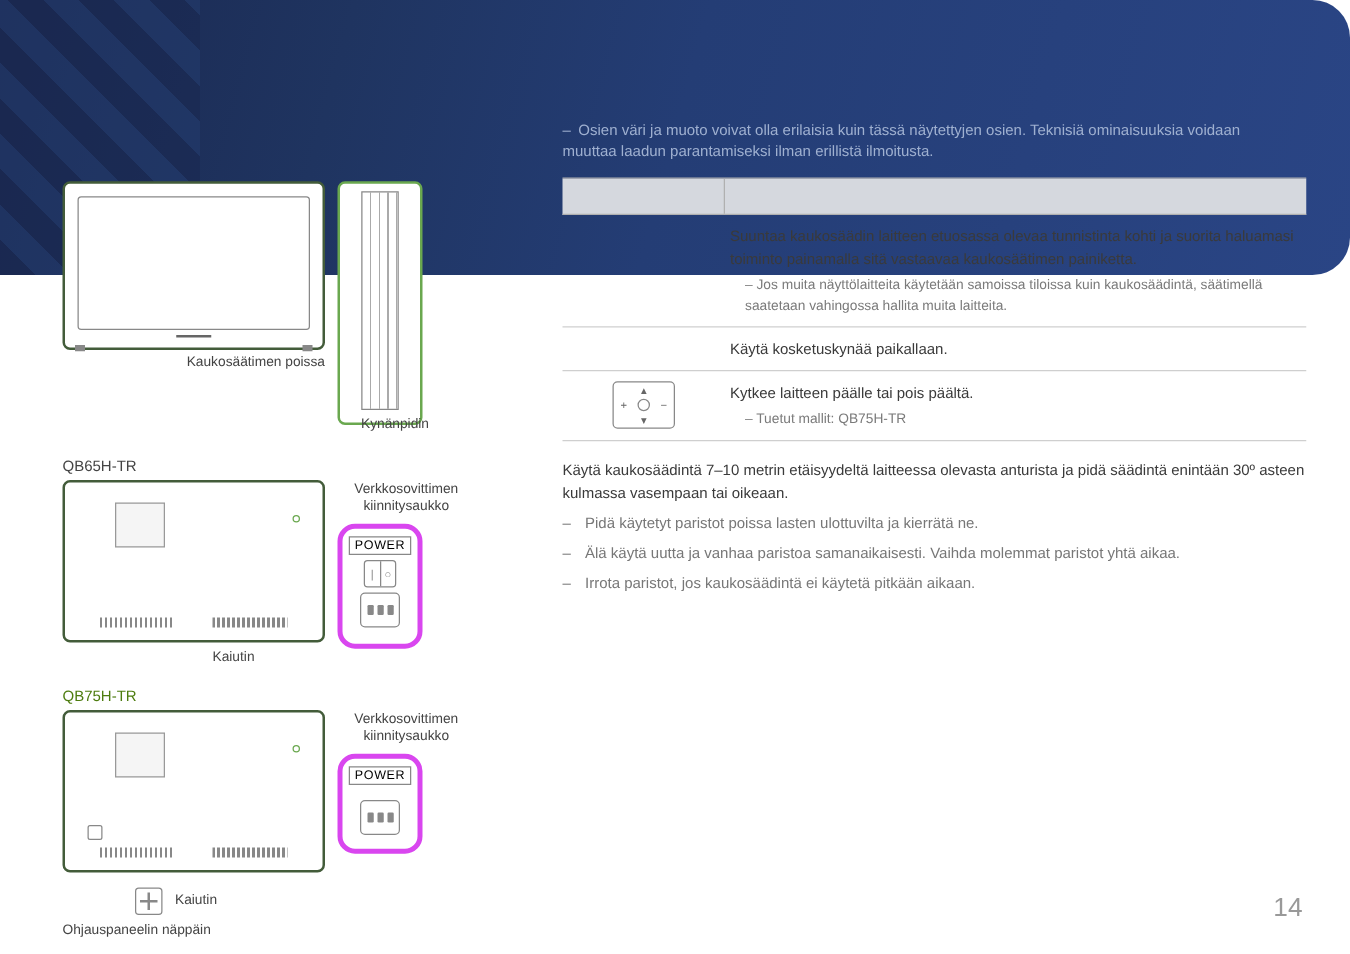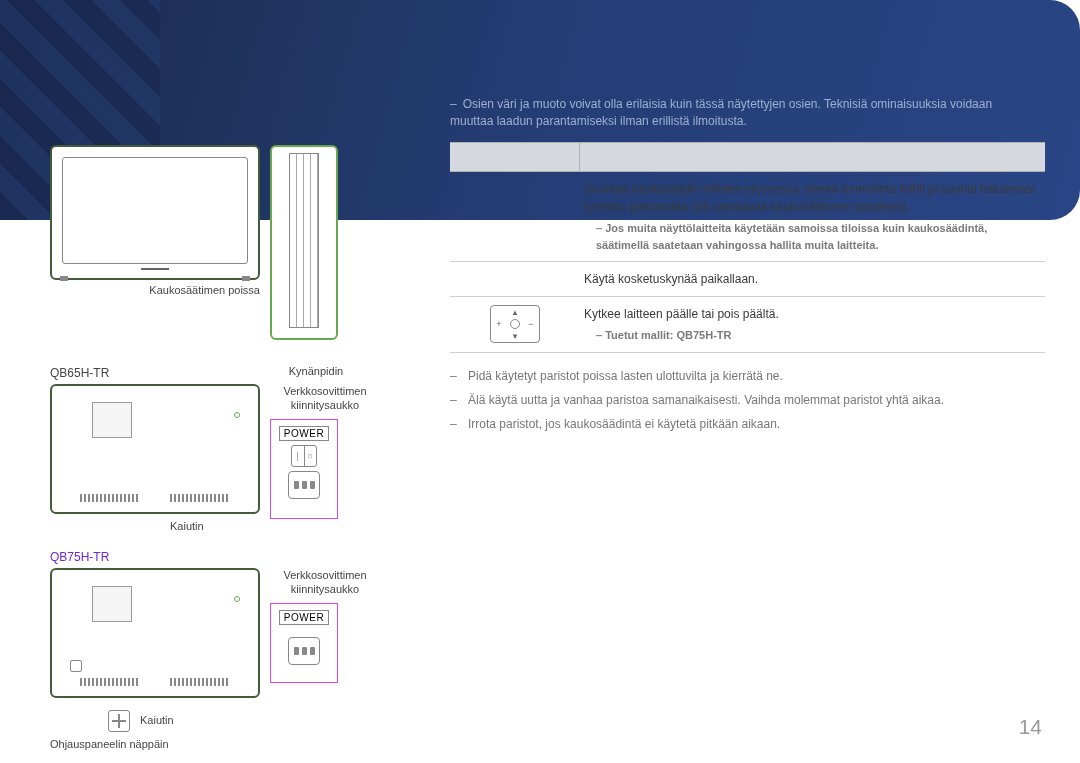--- a/index.html
+++ b/index.html
@@ -84,21 +84,21 @@
   }
   .pen-holder .slot {
     width: 30px; height: 175px;
     border: 1px solid #888;
     margin: 0 auto;
     position: relative;
     background: repeating-linear-gradient(to right, transparent 0 6px, #aaa 6px 7px);
   }
 
   .label-ks { font-size: 11px; color: #444; text-align: right; width: 210px; margin-top: 4px; }
-  .label-pen { font-size: 11px; color: #444; text-align: center; width: 68px; margin-top: 4px; position: absolute; left: 232px; top: 216px; }
+  .label-pen { font-size: 11px; color: #444; text-align: center; width: 68px; margin-top: 4px; position: absolute; left: 232px; top: 184px; }
 
   .model-lbl { font-size: 12px; color: #444; margin-top: 26px; margin-bottom: 4px; }
 
   .back-row { display: flex; gap: 10px; align-items: flex-start; }
   .screen-back {
     width: 210px;
     height: 130px;
     border: 2px solid #435c3a;
     border-radius: 6px;
     background: #fff;
@@ -131,22 +131,22 @@
     position: absolute;
     top: 26px; right: 18px;
     width: 6px; height: 6px;
     border: 1px solid #6aa84f;
     border-radius: 50%;
   }
 
   .power-box {
     width: 68px;
     height: 100px;
-    border: 1px solid #d946ef;
-    border-radius: 0;
+    border: 4px solid #d946ef;
+    border-radius: 14px;
     background: #fff;
     padding: 6px;
     position: relative;
     display: flex;
     flex-direction: column;
     align-items: center;
     gap: 4px;
   }
   .power-box .pwr-label {
     font-size: 10px;
@@ -171,21 +171,21 @@
     justify-content: center;
     gap: 3px;
   }
   .power-box .plug .pin {
     width: 5px; height: 8px; background: #888; border-radius: 1px;
   }
 
   .cord-label { font-size: 11px; color: #444; margin-left: 230px; margin-top: -8px; width: 110px; line-height: 1.3; text-align: center; }
   .speaker-label { font-size: 11px; color: #444; margin-left: 120px; margin-top: 6px; }
 
-  .model-lbl2 { font-size: 12px; color: #6d28d9; margin-top: 18px; margin-bottom: 4px; }
+  .model-lbl2 { font-size: 12px; color: #4d7c0f; margin-top: 18px; margin-bottom: 4px; }
 
   .ohjaus-btn {
     width: 22px; height: 22px;
     border: 1px solid #888;
     border-radius: 3px;
     display: flex; align-items: center; justify-content: center;
     margin-top: 8px;
     margin-left: 58px;
   }
   .ohjaus-btn .cross {
@@ -229,21 +229,21 @@
     width: 130px;
     display: flex;
     align-items: center;
     justify-content: center;
   }
   .feature-table .trow .c2 {
     flex: 1;
     padding: 0 4px 0 4px;
     line-height: 1.5;
   }
-  .sub-note { color: #7a7a7a; font-size: 11px; padding-left: 12px; margin-top: 4px; font-weight: bold; }
+  .sub-note { color: #7a7a7a; font-size: 11px; padding-left: 12px; margin-top: 4px; }
   .sub-note::before { content: '‒  '; color: #888; }
 
   .dpad {
     width: 50px; height: 38px;
     border: 1px solid #888;
     border-radius: 4px;
     display: grid;
     grid-template-columns: repeat(3, 1fr);
     grid-template-rows: repeat(3, 1fr);
     font-size: 9px;
@@ -401,20 +401,21 @@
         </div>
       </div>
       <div class="c2">
         <div>Kytkee laitteen päälle tai pois päältä.</div>
         <div class="sub-note">Tuetut mallit: QB75H-TR</div>
       </div>
     </div>
   </div>
 
   <div class="below-table">
+    <div>Käytä kaukosäädintä 7–10 metrin etäisyydeltä laitteessa olevasta anturista ja pidä säädintä enintään 30º asteen kulmassa vasempaan tai oikeaan.</div>
     <div class="bullet">
         <div class="mark">‒</div>
         <div>Pidä käytetyt paristot poissa lasten ulottuvilta ja kierrätä ne.</div>
       </div>
     <div class="bullet">
         <div class="mark">‒</div>
         <div>Älä käytä uutta ja vanhaa paristoa samanaikaisesti. Vaihda molemmat paristot yhtä aikaa.</div>
       </div>
     <div class="bullet">
         <div class="mark">‒</div>

